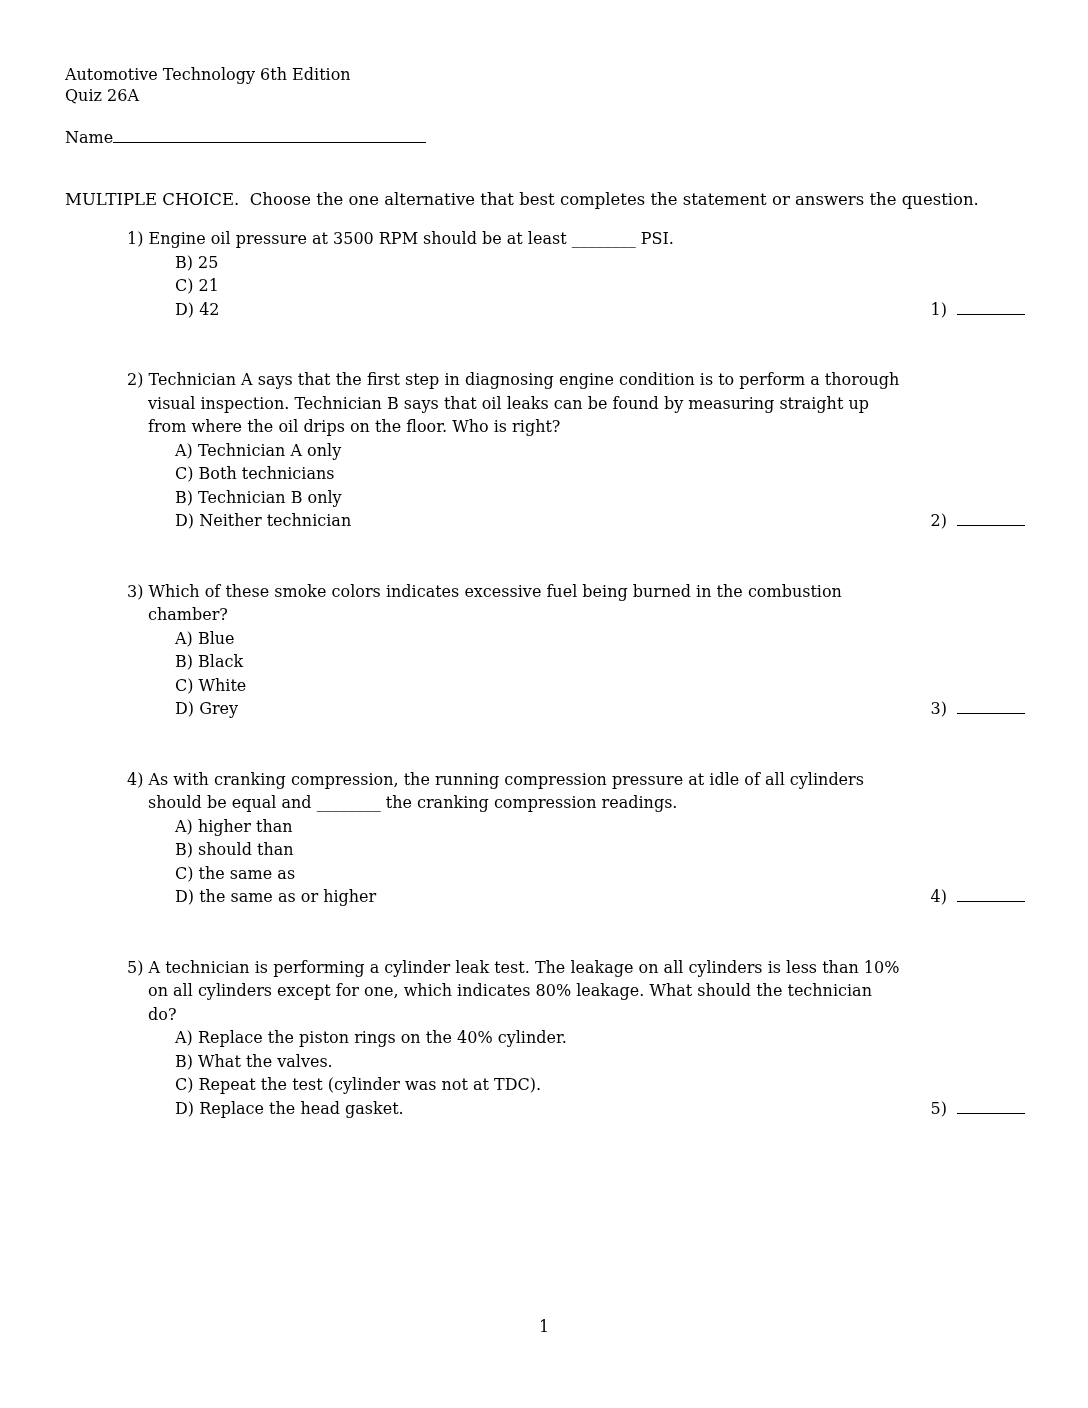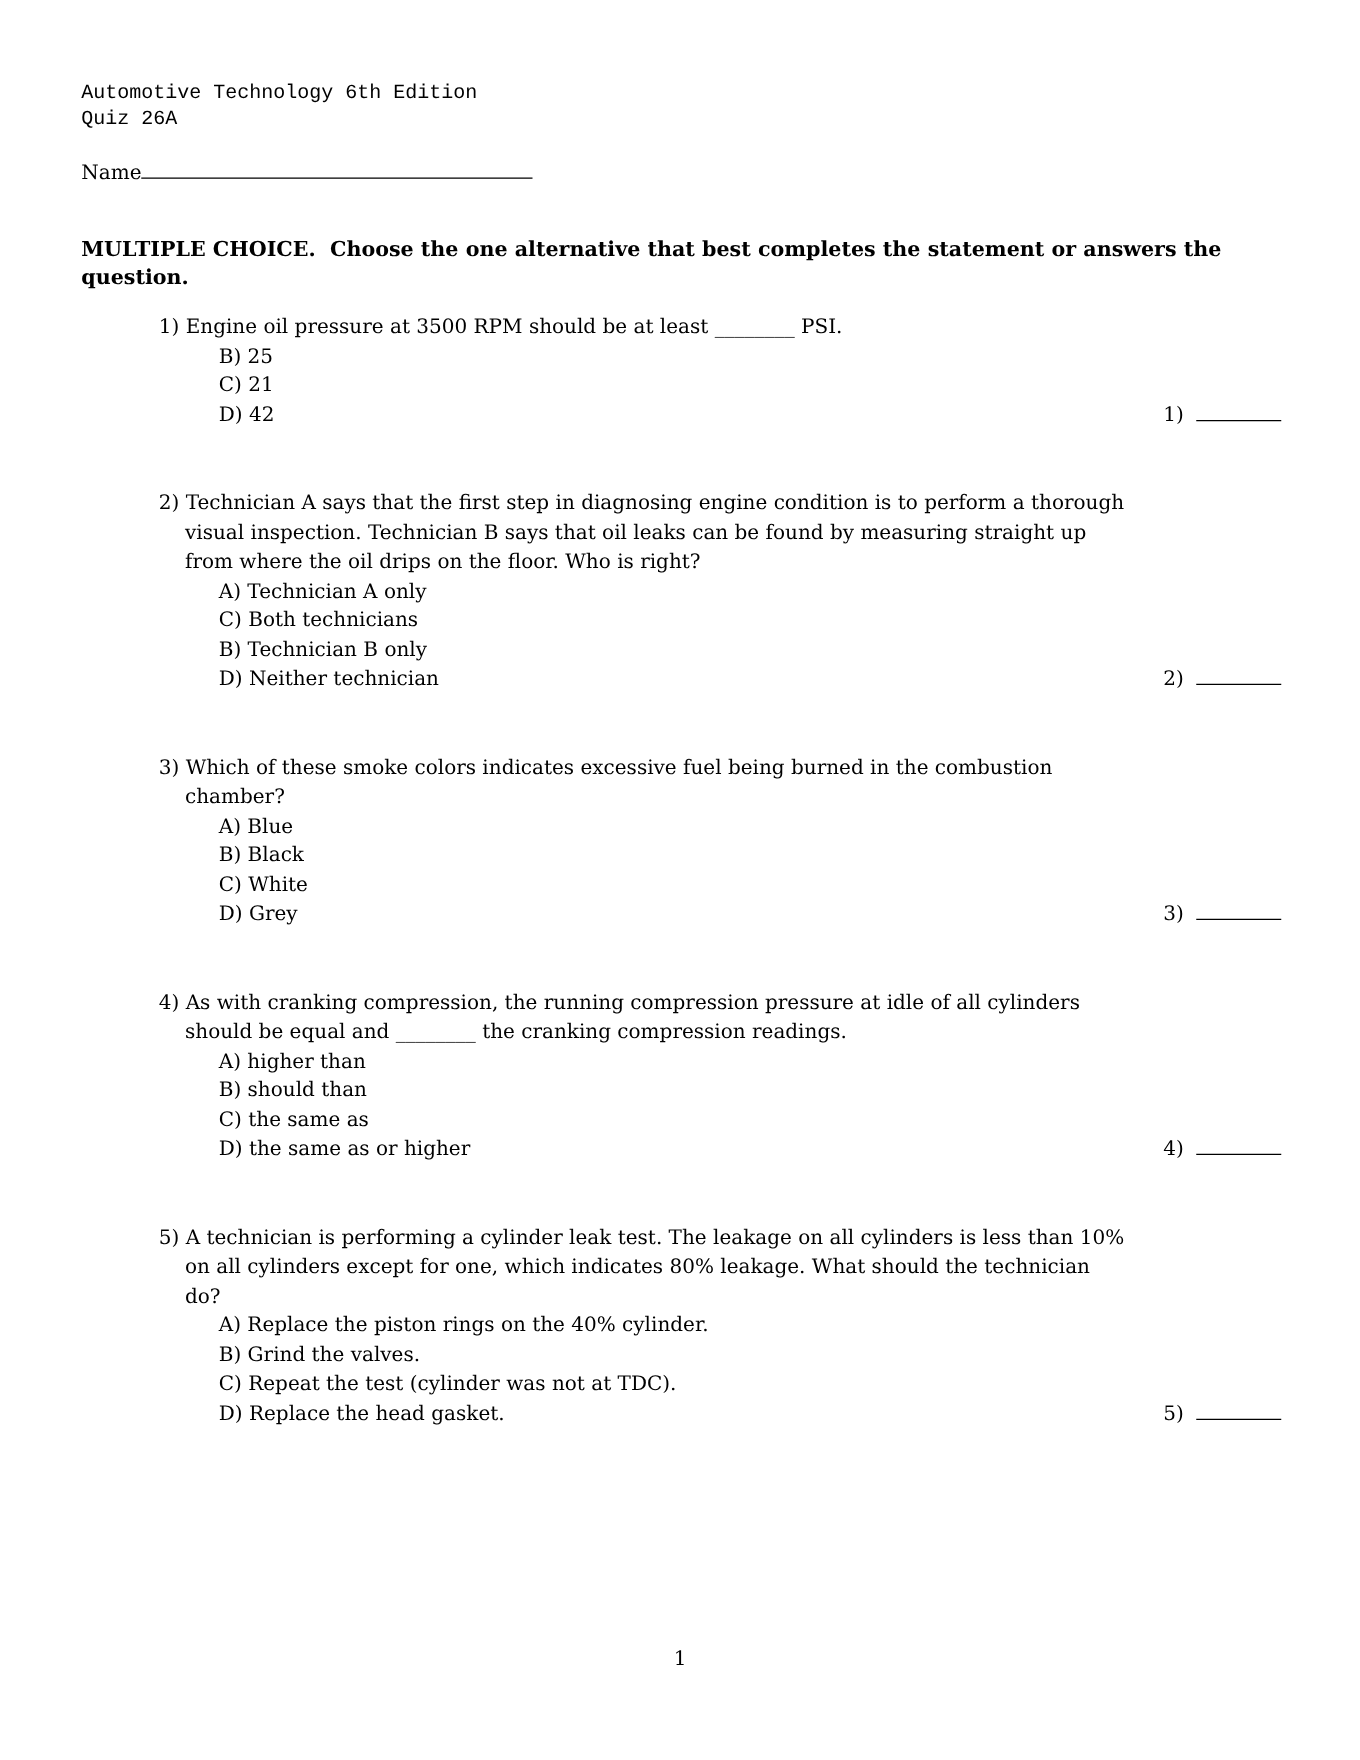--- a/index.html
+++ b/index.html
@@ -6,35 +6,35 @@
   .page {
     position: relative;
     width: 1088px;
     height: 1408px;
     background: #ffffff;
     color: #000000;
     font-family: "DejaVu Serif", serif;
     font-size: 16px;
     overflow: hidden;
   }
-  .header { padding: 64px 0 0 65px; line-height: 21px; font-family: Liberation Mono, monospace; }
+  .header { padding: 64px 0 0 65px; line-height: 21px; }
   .header div { white-space: pre; }
   .name-row { margin-top: 22px; padding-left: 65px; }
   .name-line {
     display: inline-block;
     width: 313px;
     border-bottom: 1px solid #000;
     height: 14px;
     vertical-align: baseline;
   }
   .instructions {
     margin-top: 42px;
     padding-left: 65px;
     padding-right: 60px;
-    font-weight: bold;
+    font-weight: normal;
     font-size: 16.5px;
     white-space: pre-wrap;
     line-height: 22px;
   }
   .questions { margin-top: 16px; }
   .question-row {
     display: flex;
     justify-content: space-between;
     align-items: flex-end;
     padding-left: 127px;
@@ -142,21 +142,21 @@
       <div class="q-ans">
         <span>4)</span><span class="ans-line"></span>
       </div>
     </div>
 
     <div class="question-row">
       <div class="q-main">
         <p class="q-text"><span>5)</span> <span>A technician is performing a cylinder leak test. The leakage on all cylinders is less than 10% on all cylinders except for one, which indicates 80% leakage. What should the technician do?</span></p>
         <div class="choices">
           <div class="choice">A) Replace the piston rings on the 40% cylinder.</div>
-          <div class="choice">B) Grind the valves.</div>
+          <div class="choice">B) What the valves.</div>
           <div class="choice">C) Repeat the test (cylinder was not at TDC).</div>
           <div class="choice">D) Replace the head gasket.</div>
         </div>
       </div>
       <div class="q-ans">
         <span>5)</span><span class="ans-line"></span>
       </div>
     </div>
 
   </div>

